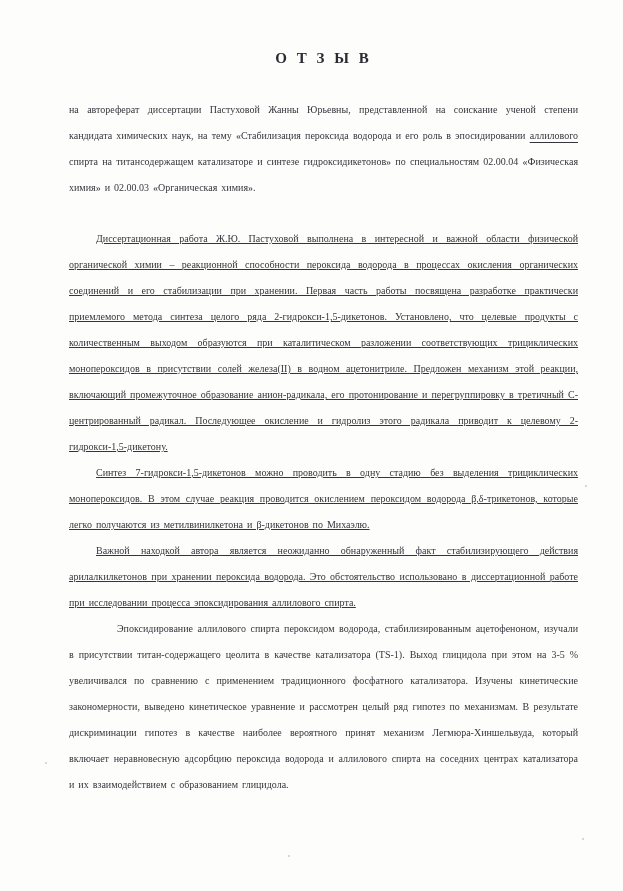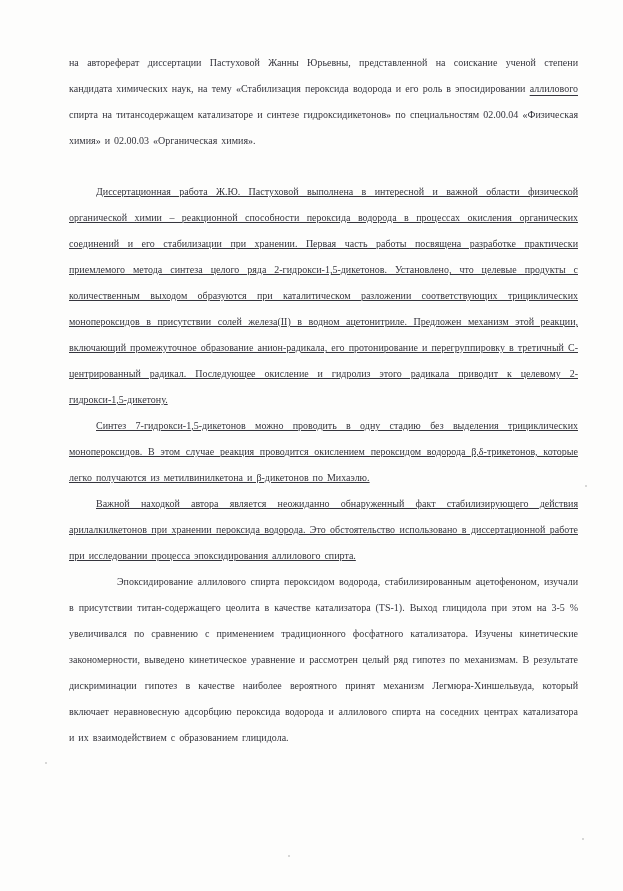--- a/index.html
+++ b/index.html
@@ -60,20 +60,21 @@
   .sp1 { left: 585px; top: 485px; width: 2px; height: 2px; }
   .sp2 { left: 45px;  top: 762px; width: 2px; height: 2px; }
   .sp3 { left: 288px; top: 855px; width: 2px; height: 2px; }
   .sp4 { left: 582px; top: 838px; width: 2px; height: 2px; }
 </style>
 </head>
 <body>
 
 <div class="page">
 
+  <h1 class="doc-title">О Т З Ы В</h1>
 
   <p class="para intro"><span>на автореферат диссертации  Пастуховой Жанны Юрьевны, представленной на соискание ученой степени кандидата химических наук, на тему «Стабилизация пероксида водорода и его роль  в эпосидировании </span><span class="u">аллилового</span><span> спирта на титансодержащем катализаторе и синтезе гидроксидикетонов» по специальностям 02.00.04 «Физическая химия» и 02.00.03 «Органическая химия».</span></p>
 
   <p class="para indented">Диссертационная работа Ж.Ю. Пастуховой  выполнена в интересной и важной области физической органической химии – реакционной способности пероксида водорода в процессах окисления органических соединений и его стабилизации при хранении. Первая часть работы посвящена разработке практически приемлемого метода синтеза целого ряда 2-гидрокси-1,5-дикетонов. Установлено, что целевые продукты с количественным выходом образуются при каталитическом разложении соответствующих трициклических монопероксидов в присутствии солей железа(II) в водном ацетонитриле. Предложен механизм этой реакции, включающий промежуточное образование анион-радикала, его протонирование и перегруппировку в третичный С-центрированный радикал. Последующее окисление и гидролиз этого радикала приводит к целевому 2-гидрокси-1,5-дикетону.</p>
 
   <p class="para indented">Синтез 7-гидрокси-1,5-дикетонов можно проводить в одну стадию без выделения трициклических монопероксидов. В этом случае реакция проводится окислением пероксидом водорода  β,δ-трикетонов, которые легко получаются из метилвинилкетона и β-дикетонов по Михаэлю.</p>
 
   <p class="para indented">Важной находкой автора является  неожиданно  обнаруженный факт стабилизирующего действия арилалкилкетонов при хранении пероксида водорода. Это обстоятельство использовано в диссертационной работе при исследовании процесса эпоксидирования аллилового спирта.</p>
 
   <p class="para deep-indent">Эпоксидирование аллилового спирта пероксидом водорода, стабилизированным ацетофеноном, изучали в присутствии  титан-содержащего цеолита в качестве катализатора (TS-1). Выход глицидола при этом на 3-5 % увеличивался по сравнению с применением традиционного фосфатного катализатора. Изучены кинетические закономерности, выведено кинетическое уравнение и рассмотрен целый ряд гипотез по механизмам. В результате дискриминации гипотез в качестве наиболее вероятного принят механизм Легмюра-Хиншельвуда, который включает неравновесную адсорбцию пероксида водорода и аллилового спирта на соседних центрах катализатора и их взаимодействием с образованием глицидола.</p>

